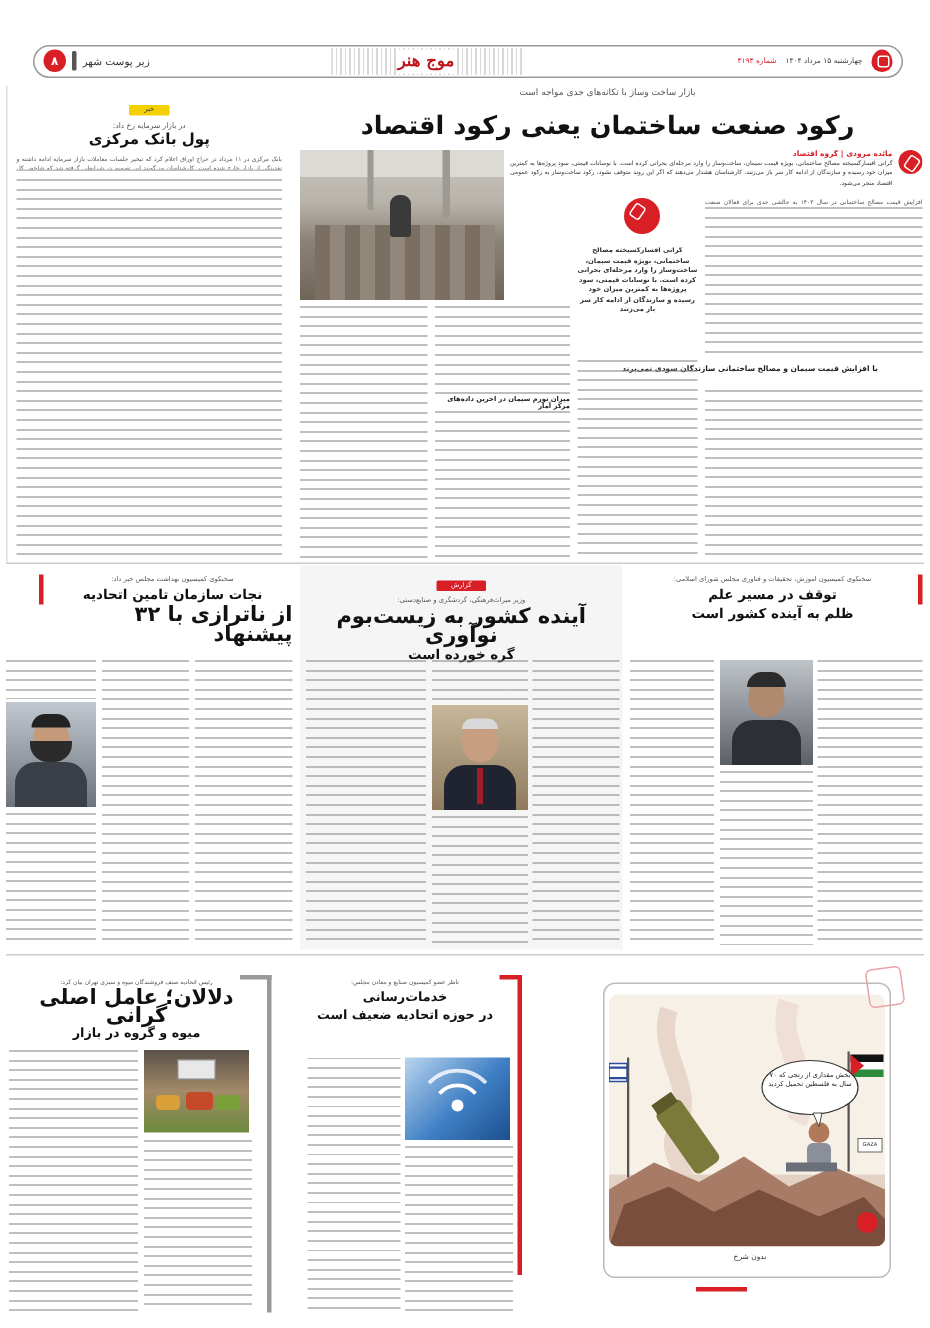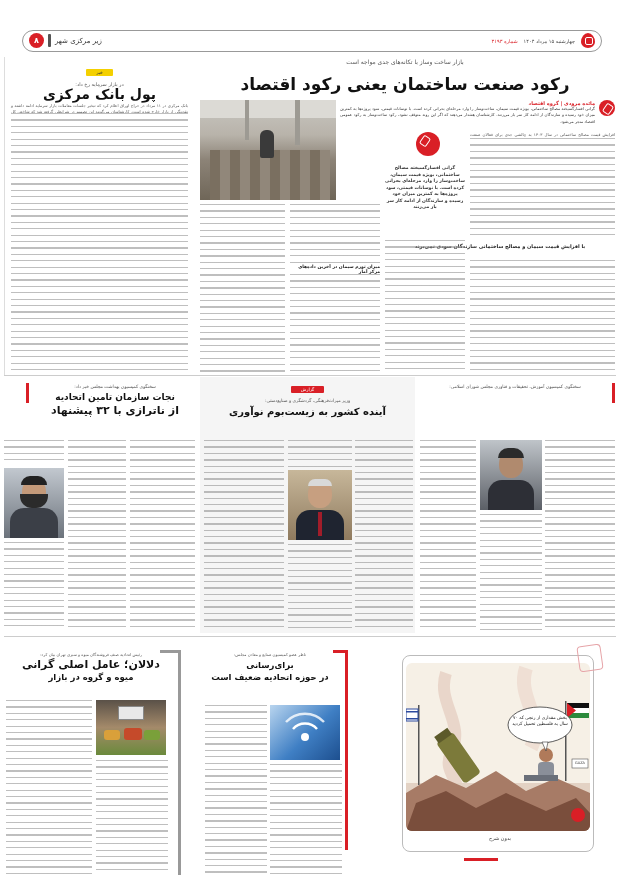--- a/index.html
+++ b/index.html
@@ -38,24 +38,27 @@
 </style>
 </head>
 <body>
 
 <div class="masthead">
   <div class="mh-right">
     <span class="mh-pin"></span>
     <span>چهارشنبه ۱۵ مرداد ۱۴۰۴</span>
     <span class="mh-issue">شماره ۳۱۹۳</span>
   </div>
+  <div class="mh-center">
+    <div class="mh-logo">موج هنر</div>
+  </div>
   <div class="mh-left">
     <span class="mh-page">۸</span>
     <span class="mh-pen"></span>
-    <span class="mh-section">زیر مرکزی شهر</span>
+    <span class="mh-section">زیر پوست شهر</span>
   </div>
 </div>
 
 <div class="blk" style="left:195px; top:58px; width:420px; height:14px;">
   <div class="kicker" style="font-size:6px;">بازار ساخت وساز با تکانه‌های جدی مواجه است</div>
 </div>
 <div class="blk" style="left:195px; top:71px; width:420px; height:26px;">
   <div class="head" style="font-size:17px; line-height:26px; font-family:'DejaVu Sans', sans-serif;">رکود صنعت ساختمان یعنی رکود اقتصاد</div>
 </div>
 
@@ -98,61 +101,64 @@
 <div class="blk lines" style="left:470px; top:138px; width:145px; height:98px;"></div>
 <div class="blk" style="left:385px; top:243px; width:230px; height:14px;">
   <div class="subhead" style="text-align:center;">با افزایش قیمت سیمان و مصالح ساختمانی سازندگان سودی نمی‌برند</div>
 </div>
 <div class="blk lines" style="left:470px; top:260px; width:145px; height:112px;"></div>
 <div class="blk lines" style="left:385px; top:240px; width:80px; height:132px;"></div>
 
 <div class="blk" style="left:4px; top:57px; width:190px; height:318px; border-left:1px solid #ddd;">
   <div style="text-align:center; margin-top:2px;"><span class="tag tag-y">خبر</span></div>
   <div class="kicker" style="margin-top:3px;">در بازار سرمایه رخ داد:</div>
-  <div class="head" style="font-size:14px; line-height:14px;">پول بانک مرکزی</div>
+  <div class="head" style="font-size:10px; line-height:14px;">پول بانک مرکزی</div>
   <div class="txt" style="padding:2px 6px; height:12px; overflow:hidden;">بانک مرکزی در ۱۱ مرداد در حراج اوراق اعلام کرد که تبخیر جلسات معاملات بازار سرمایه ادامه داشته و نقدینگی از بازار خارج شده است. کارشناسان می‌گویند این تصمیم در شرایطی گرفته شد که شاخص کل بورس افت کرده بود.</div>
   <div class="lines" style="margin:0 6px; height:265px;"></div>
 </div>
 
 <div style="position:absolute; left:4px; top:375px; width:612px; height:1px; background:#ccc;"></div>
 
 <div class="redbar" style="left:612px; top:383px; width:3px; height:20px;"></div>
 <div class="blk" style="left:420px; top:384px; width:190px; height:50px;">
   <div class="kicker" style="font-size:4.5px;">سخنگوی کمیسیون آموزش، تحقیقات و فناوری مجلس شورای اسلامی:</div>
+  <div class="head" style="font-size:9px; line-height:13px; margin-top:2px;">توقف در مسیر علم</div>
+  <div class="head" style="font-size:9px; line-height:13px;">ظلم به آینده کشور است</div>
 </div>
 <div class="blk lines" style="left:545px; top:440px; width:70px; height:190px;"></div>
 <div class="photo" style="left:480px; top:440px; width:62px; height:70px; background:linear-gradient(180deg,#bfc4c9,#5b5f66);">
   <div style="position:absolute; left:19px; top:10px; width:24px; height:28px; background:#b08a6e; border-radius:50% 50% 45% 45%;"></div>
   <div style="position:absolute; left:18px; top:8px; width:26px; height:10px; background:#2b2b2b; border-radius:12px 12px 0 0;"></div>
   <div style="position:absolute; left:8px; top:40px; width:46px; height:30px; background:#2d2f36; border-radius:14px 14px 0 0;"></div>
 </div>
 <div class="blk lines" style="left:480px; top:514px; width:62px; height:116px;"></div>
 <div class="blk lines" style="left:420px; top:440px; width:56px; height:190px;"></div>
 
 <div class="blk" style="left:200px; top:377px; width:215px; height:256px; background:#f5f5f5;">
   <div style="text-align:center; margin-top:-1px;"><span class="tag">گزارش</span></div>
   <div class="kicker" style="font-size:4.5px; margin-top:3px;">وزیر میراث‌فرهنگی، گردشگری و صنایع‌دستی:</div>
-  <div class="head" style="font-size:10px; line-height:13px; margin-top:2px;">آینده کشور به زیست‌بوم نوآوری</div>
+  <div class="head" style="font-size:14px; line-height:13px; margin-top:2px;">آینده کشور به زیست‌بوم نوآوری</div>
+  <div class="head" style="font-size:9px; line-height:13px;">گره خورده است</div>
 </div>
 <div class="blk lines" style="left:355px; top:440px; width:58px; height:190px;"></div>
 <div class="photo" style="left:288px; top:470px; width:64px; height:70px; background:linear-gradient(180deg,#c7b79a,#8f7a5e);">
   <div style="position:absolute; left:20px; top:10px; width:24px; height:28px; background:#c79f80; border-radius:50% 50% 45% 45%;"></div>
   <div style="position:absolute; left:20px; top:9px; width:24px; height:7px; background:#d9d9d9; border-radius:12px 12px 0 0;"></div>
   <div style="position:absolute; left:8px; top:40px; width:48px; height:30px; background:#1f2430; border-radius:14px 14px 0 0;"></div>
   <div style="position:absolute; left:30px; top:42px; width:4px; height:24px; background:#a21d2a;"></div>
 </div>
 <div class="blk lines" style="left:288px; top:440px; width:64px; height:28px;"></div>
 <div class="blk lines" style="left:288px; top:544px; width:64px; height:86px;"></div>
 <div class="blk lines" style="left:204px; top:440px; width:80px; height:190px;"></div>
 
 <div class="redbar" style="left:26px; top:383px; width:3px; height:20px;"></div>
 <div class="blk" style="left:35px; top:384px; width:160px; height:50px;">
   <div class="kicker" style="font-size:4.5px;">سخنگوی کمیسیون بهداشت مجلس خبر داد:</div>
   <div class="head" style="font-size:9px; line-height:13px; margin-top:2px;">نجات سازمان تامین اتحادیه</div>
-  <div class="head" style="font-size:11px; line-height:13px;">از ناترازی با ۳۲ پیشنهاد</div>
+  <div class="head" style="font-size:14px; line-height:13px;text-align:right;">از ناترازی با ۳۲ پیشنهاد</div>
 </div>
 <div class="blk lines" style="left:130px; top:440px; width:65px; height:190px;"></div>
 <div class="photo" style="left:4px; top:468px; width:60px; height:70px; background:linear-gradient(180deg,#c2c8cf,#6c737c);">
   <div style="position:absolute; left:18px; top:10px; width:24px; height:28px; background:#c49a7a; border-radius:50% 50% 45% 45%;"></div>
   <div style="position:absolute; left:17px; top:8px; width:26px; height:9px; background:#222; border-radius:12px 12px 0 0;"></div>
   <div style="position:absolute; left:16px; top:26px; width:28px; height:14px; background:#2b2b2b; border-radius:0 0 12px 12px;"></div>
   <div style="position:absolute; left:6px; top:40px; width:48px; height:30px; background:#3b3f47; border-radius:14px 14px 0 0;"></div>
 </div>
 <div class="blk lines" style="left:68px; top:440px; width:58px; height:190px;"></div>
 <div class="blk lines" style="left:4px; top:440px; width:60px; height:26px;"></div>
@@ -198,38 +204,38 @@
 <div class="blk" style="left:470px; top:835px; width:60px; height:10px;">
   <div class="caption">بدون شرح</div>
 </div>
 <div class="redbar" style="left:464px; top:858px; width:34px; height:3px;"></div>
 <div class="blk" style="left:578px; top:645px; width:24px; height:26px; border:1px solid #e6a4a8; border-radius:4px; transform:rotate(-8deg);"></div>
 
 <div class="redbar" style="left:345px; top:650px; width:3px; height:200px;"></div>
 <div class="redbar" style="left:333px; top:650px; width:15px; height:3px;"></div>
 <div class="blk" style="left:205px; top:652px; width:130px; height:48px;">
   <div class="kicker" style="font-size:4px;">ناظر عضو کمیسیون صنایع و معادن مجلس:</div>
-  <div class="head" style="font-size:8.5px; line-height:12px; margin-top:2px;">برای‌رسانی</div>
+  <div class="head" style="font-size:8.5px; line-height:12px; margin-top:2px;">خدمات‌رسانی</div>
   <div class="head" style="font-size:8.5px; line-height:12px;">در حوزه اتحادیه ضعیف است</div>
 </div>
 <div class="photo" style="left:270px; top:705px; width:70px; height:55px; background:linear-gradient(135deg,#b9d5ef,#3f7fc4 55%,#1d4f8f);">
   <svg width="70" height="55">
     <circle cx="35" cy="32" r="4" fill="#fff"></circle>
     <path d="M23 24 A16 16 0 0 1 47 24" stroke="#fff" stroke-width="2.5" fill="none"></path>
     <path d="M16 17 A26 26 0 0 1 54 17" stroke="#fff" stroke-width="2.5" fill="none" opacity="0.8"></path>
   </svg>
 </div>
 <div class="blk lines" style="left:270px; top:764px; width:72px; height:110px;"></div>
 <div class="blk lines" style="left:205px; top:705px; width:62px; height:170px;"></div>
 
 <div class="graybar" style="left:178px; top:650px; width:3px; height:225px;"></div>
 <div class="graybar" style="left:160px; top:650px; width:21px; height:3px;"></div>
 <div class="blk" style="left:6px; top:652px; width:170px; height:48px;">
   <div class="kicker" style="font-size:4px;">رئیس اتحادیه صنف فروشندگان میوه و سبزی تهران بیان کرد:</div>
-  <div class="head" style="font-size:11px; line-height:12px; margin-top:2px;">دلالان؛ عامل اصلی گرانی</div>
+  <div class="head" style="font-size:14px; line-height:12px; margin-top:2px;">دلالان؛ عامل اصلی گرانی</div>
   <div class="head" style="font-size:8.5px; line-height:12px;">میوه و گروه در بازار</div>
 </div>
 <div class="photo" style="left:96px; top:700px; width:70px; height:55px; background:linear-gradient(180deg,#5a5148,#a48a6a 50%,#6b8a3c);">
   <div style="position:absolute; left:8px; top:30px; width:16px; height:10px; background:#d9a03a; border-radius:3px;"></div>
   <div style="position:absolute; left:28px; top:28px; width:18px; height:12px; background:#c54a2a; border-radius:3px;"></div>
   <div style="position:absolute; left:48px; top:30px; width:16px; height:10px; background:#7aa03a; border-radius:3px;"></div>
   <div style="position:absolute; left:22px; top:6px; width:26px; height:14px; background:#e8e8e8; border:1px solid #888;"></div>
 </div>
 <div class="blk lines" style="left:96px; top:760px; width:72px; height:115px;"></div>
 <div class="blk lines" style="left:6px; top:700px; width:86px; height:175px;"></div>

